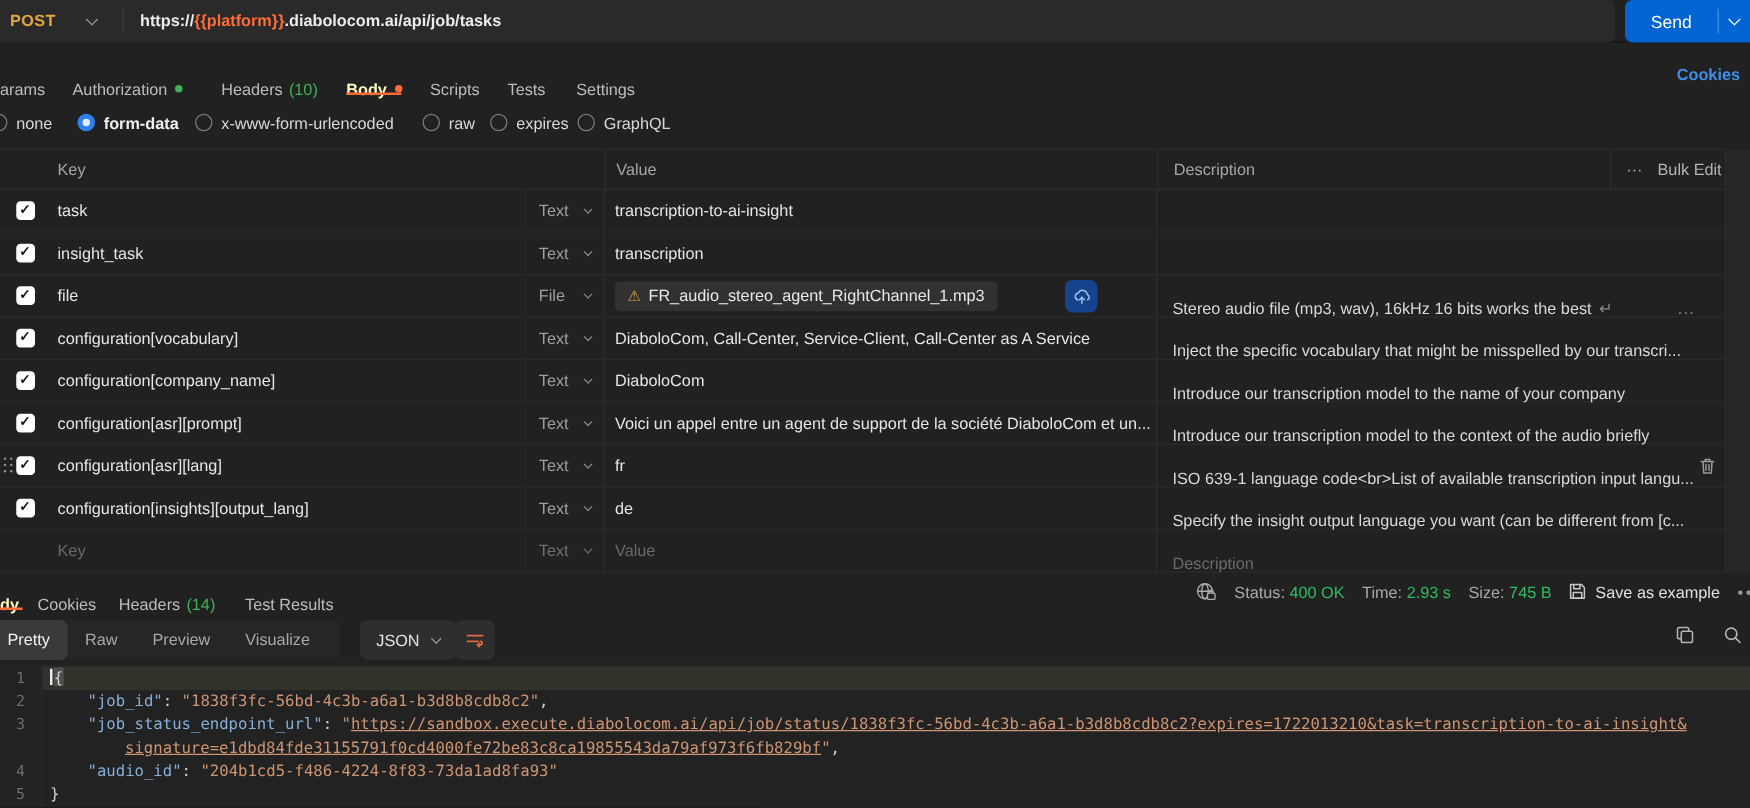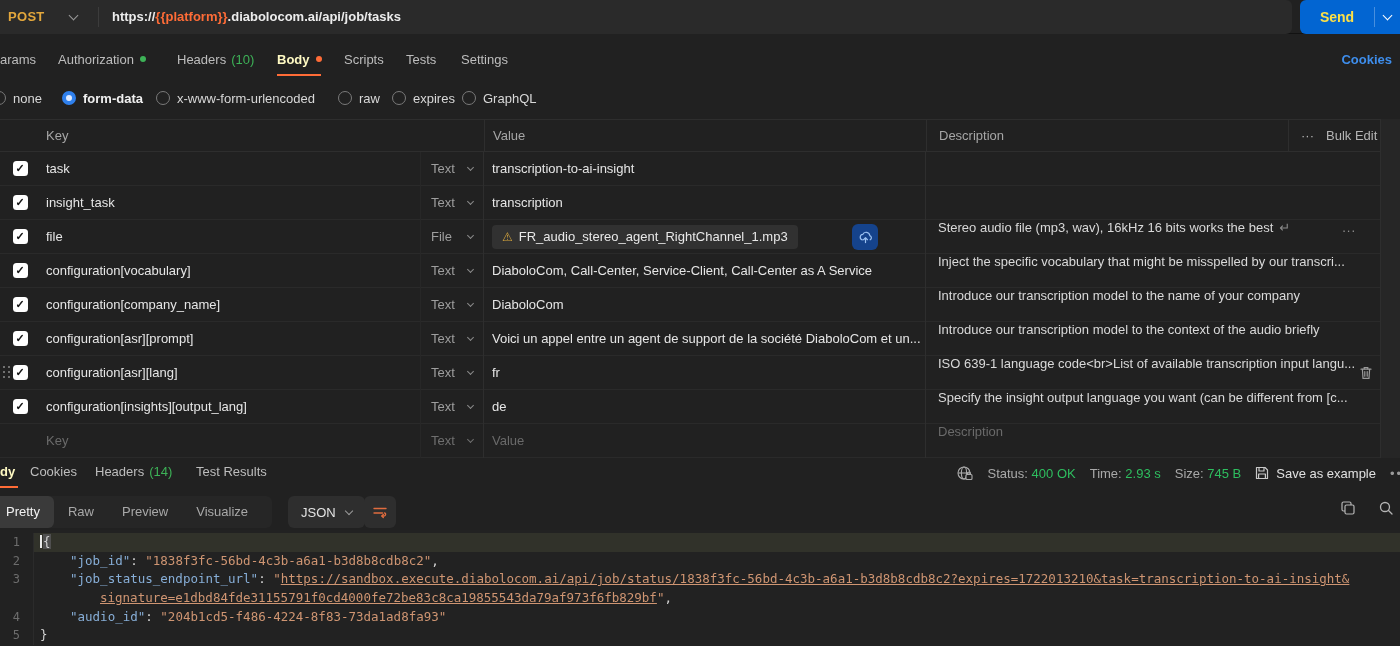--- a/index.html
+++ b/index.html
@@ -13,27 +13,27 @@
   
   .topbar { position:absolute; top:0; left:0; width:1400px; height:34px; border-bottom:1px solid #121212; }
   .url-box { position:absolute; left:-6px; top:0; width:1298px; height:34px; background:#2a2a2a; border-radius:6px; }
   .method { position:absolute; left:14px; top:0; height:34px; line-height:34px; font-weight:bold; color:#e3a73c; letter-spacing:.3px; }
   .chev { display:inline-block; width:7px; height:7px; border-right:1.6px solid #9a9a9a; border-bottom:1.6px solid #9a9a9a; transform:rotate(45deg); }
   .method-chev { position:absolute; left:76px; top:12px; }
   .method-divider { position:absolute; left:104px; top:7px; height:20px; width:1px; background:#3c3c3c; }
   .urltext { position:absolute; left:118px; top:0; height:34px; line-height:34px; font-weight:bold; color:#ececec; white-space:nowrap; }
   .urlvar { color:#ff6c37; }
   .send { position:absolute; left:1300px; top:0; width:108px; height:34px; background:#0265d2; border-radius:6px; display:flex; align-items:center; }
-  .send-label { width:74px; text-align:center; color:#fde047; font-weight:bold; font-size:14px; }
+  .send-label { width:74px; text-align:center; color:#ffffff; font-weight:normal; font-size:14px; }
   .send-split { width:1px; height:20px; background:rgba(255,255,255,.28); }
   .send-chev { margin-left:9px; border-color:#fff; margin-top:-3px; }
 
   
   .reqtabs { position:absolute; top:46px; left:0; width:1400px; height:30px; }
-  .rtab { position:absolute; top:0; height:28px; line-height:28px; color:#bdbdbd; white-space:nowrap; cursor:default; }
+  .rtab { position:absolute; top:12px; height:28px; line-height:28px; color:#bdbdbd; white-space:nowrap; cursor:default; }
   .rtab.active { color:#fef9c3; font-weight:bold; }
   .dot { display:inline-block; width:6px; height:6px; border-radius:50%; vertical-align:2px; margin-left:6px; }
   .dot.green { background:#3db257; }
   .dot.orange { background:#ff6c37; }
   .cnt { color:#3db257; margin-left:5px; }
   .body-underline { position:absolute; left:277px; top:28px; width:44px; height:2px; background:#ff6c37; }
   .cookies-link { position:absolute; right:8px; top:0; height:28px; line-height:28px; color:#3e8eed; font-weight:bold; }
 
   
   .modes { position:absolute; top:86px; left:0; width:1400px; height:26px; }
@@ -49,21 +49,21 @@
   .thead .h2 { width:442px; padding-left:8px; border-left:1px solid #2e2e2e; height:33px; line-height:33px; }
   .thead .h3 { flex:1; padding-left:12px; border-left:1px solid #2e2e2e; height:33px; line-height:33px; }
   .thead .h4 { width:92px; border-left:1px solid #2e2e2e; height:33px; display:flex; align-items:center; gap:12px; padding-left:12px; color:#b5b5b5; white-space:nowrap; }
   .thead .h5 { width:20px; border-left:1px solid #2e2e2e; height:33px; background:#262626; }
   .trow { display:flex; height:34px; align-items:center; border-bottom:1px solid #2a2a2a; position:relative; }
   .c1 { width:40px; display:flex; justify-content:center; flex:none; }
   .c2 { width:380px; padding-left:6px; white-space:nowrap; overflow:hidden; flex:none; }
   .c3 { width:64px; height:34px; border-left:1px solid #272727; border-right:1px solid #2e2e2e; display:flex; align-items:center; justify-content:space-between; padding:0 10px; color:#9e9e9e; flex:none; }
   .c3 .chev { width:5px; height:5px; border-color:#8a8a8a; margin-top:-2px; }
   .c4 { width:442px; height:34px; line-height:34px; padding-left:8px; border-right:1px solid #2e2e2e; white-space:nowrap; overflow:hidden; flex:none; display:flex; align-items:center; }
-  .c5 { flex:1; height:34px; padding-left:12px; border-right:1px solid #2e2e2e; white-space:nowrap; overflow:hidden; display:flex; align-items:flex-start; color:#d9d9d9; }
+  .c5 { flex:1; height:34px; padding-left:12px; border-right:1px solid #2e2e2e; white-space:nowrap; overflow:hidden; display:flex; align-items:flex-end; color:#d9d9d9; }
   .c6 { width:19px; height:34px; background:#262626; flex:none; }
   .cb { width:15px; height:15px; background:#ffffff; border-radius:3.5px; display:flex; align-items:center; justify-content:center; }
   .cb .tick { color:#141414; font-size:11px; font-weight:bold; line-height:1; }
   .ph { color:#6a6a6a; }
   .filechip { display:inline-flex; align-items:center; gap:6px; background:#313131; border-radius:4px; height:24px; padding:0 10px; color:#e8e8e8; }
   .warn { color:#d9a83d; font-size:12px; line-height:1; }
   .upload-btn { position:absolute; right:522px; top:4px; width:26px; height:26px; background:#15438c; border-radius:6px; display:flex; align-items:center; justify-content:center; }
   .retmark { color:#8a8a8a; margin-left:6px; }
   .row-ellipsis { position:absolute; right:44px; color:#8f8f8f; letter-spacing:1px; }
   .trash { position:absolute; right:28px; top:10px; }

